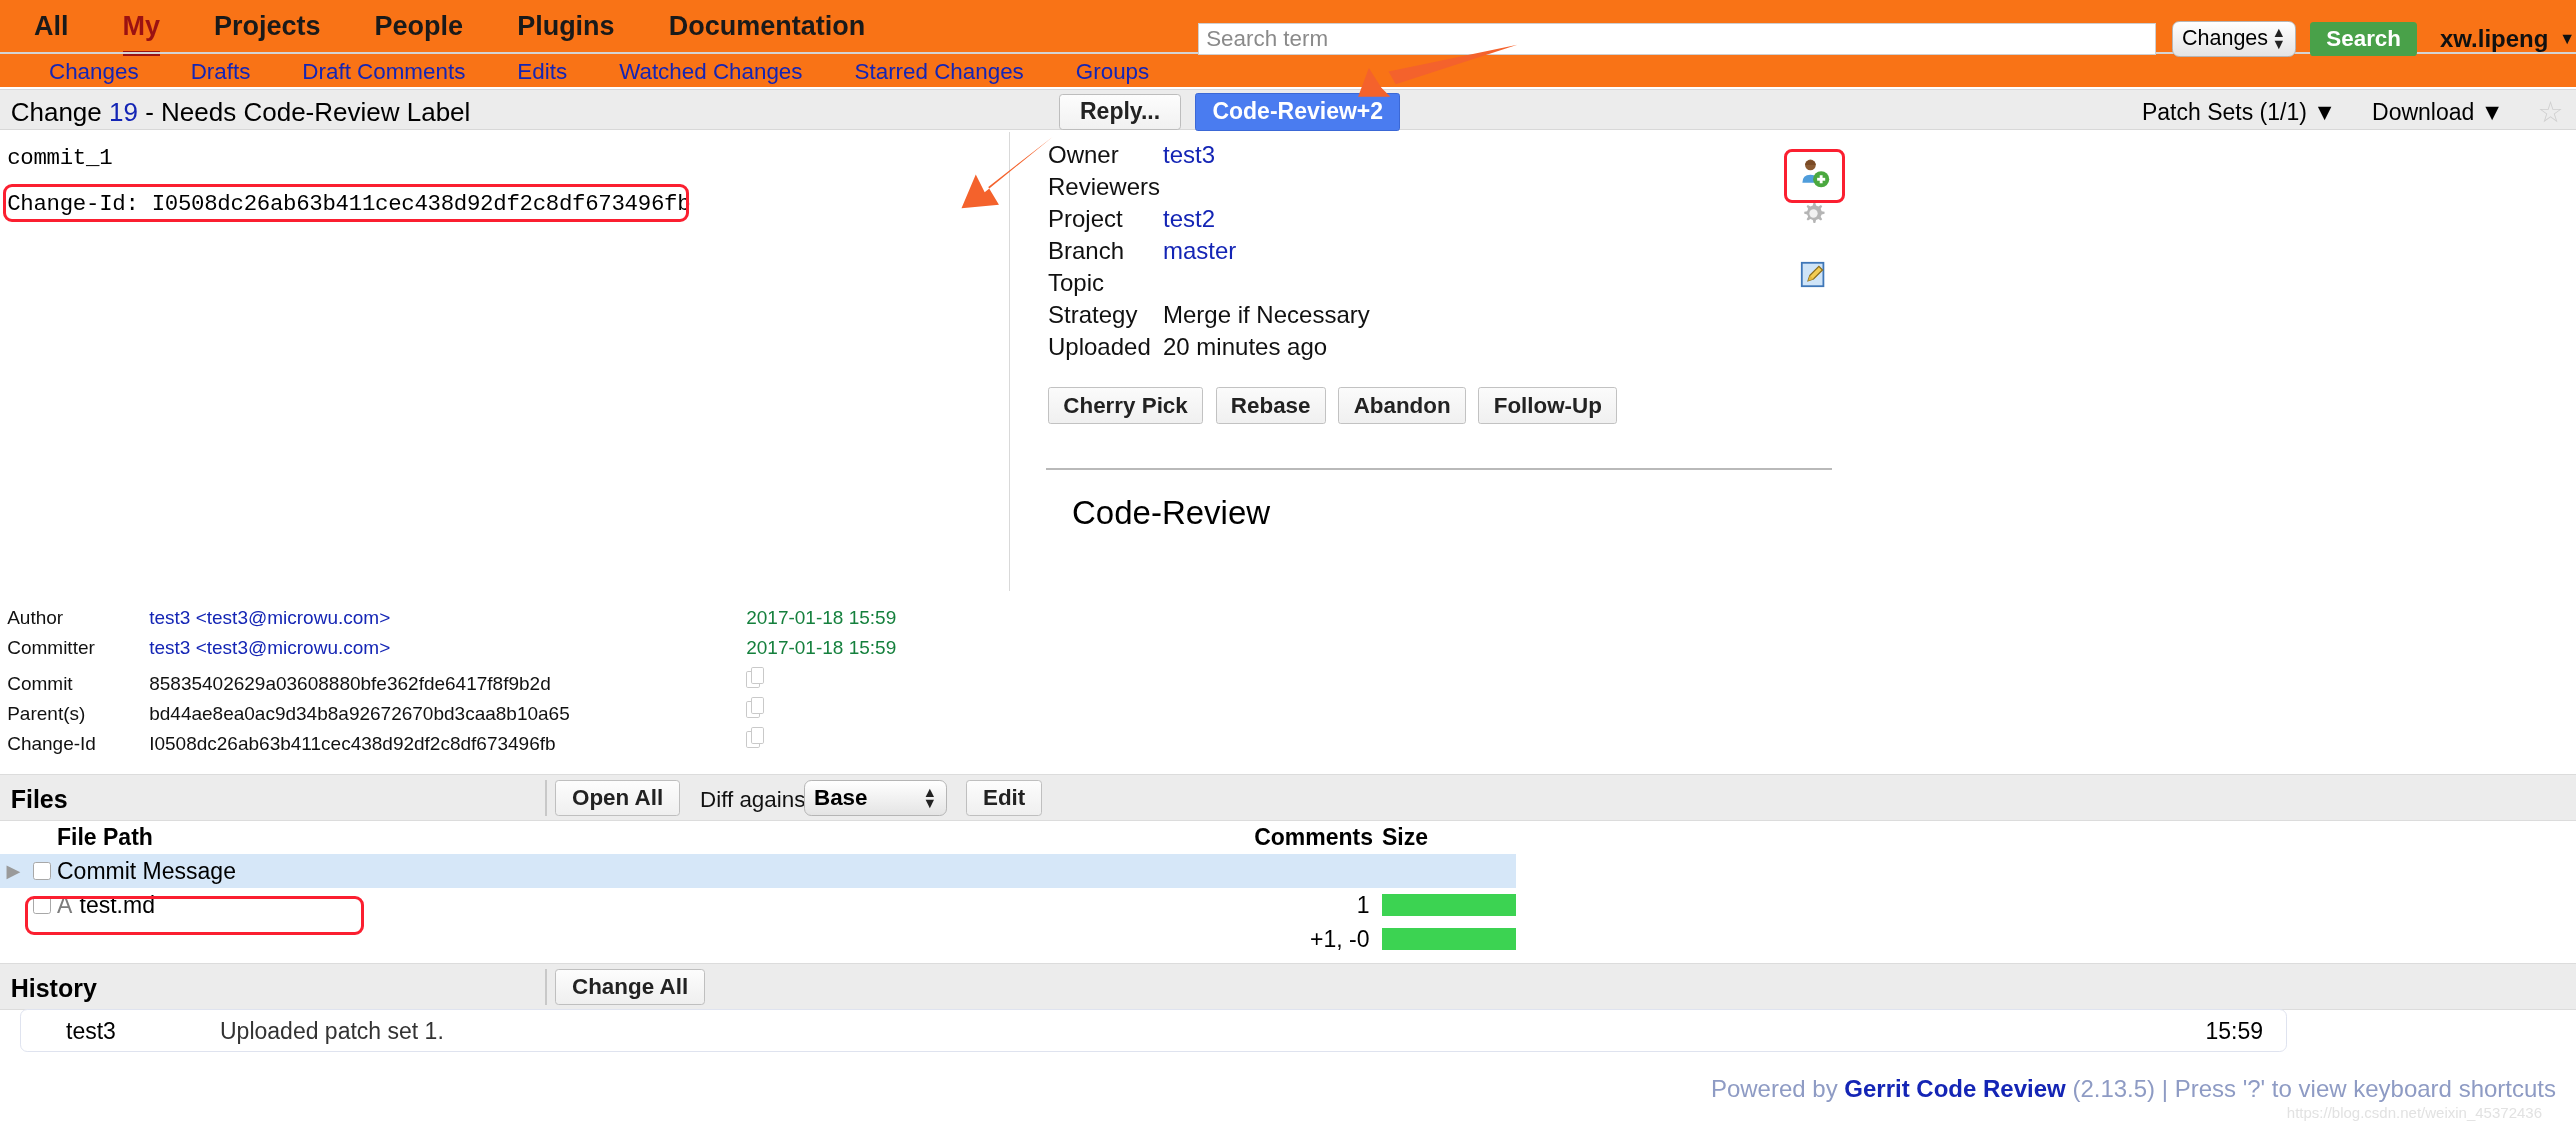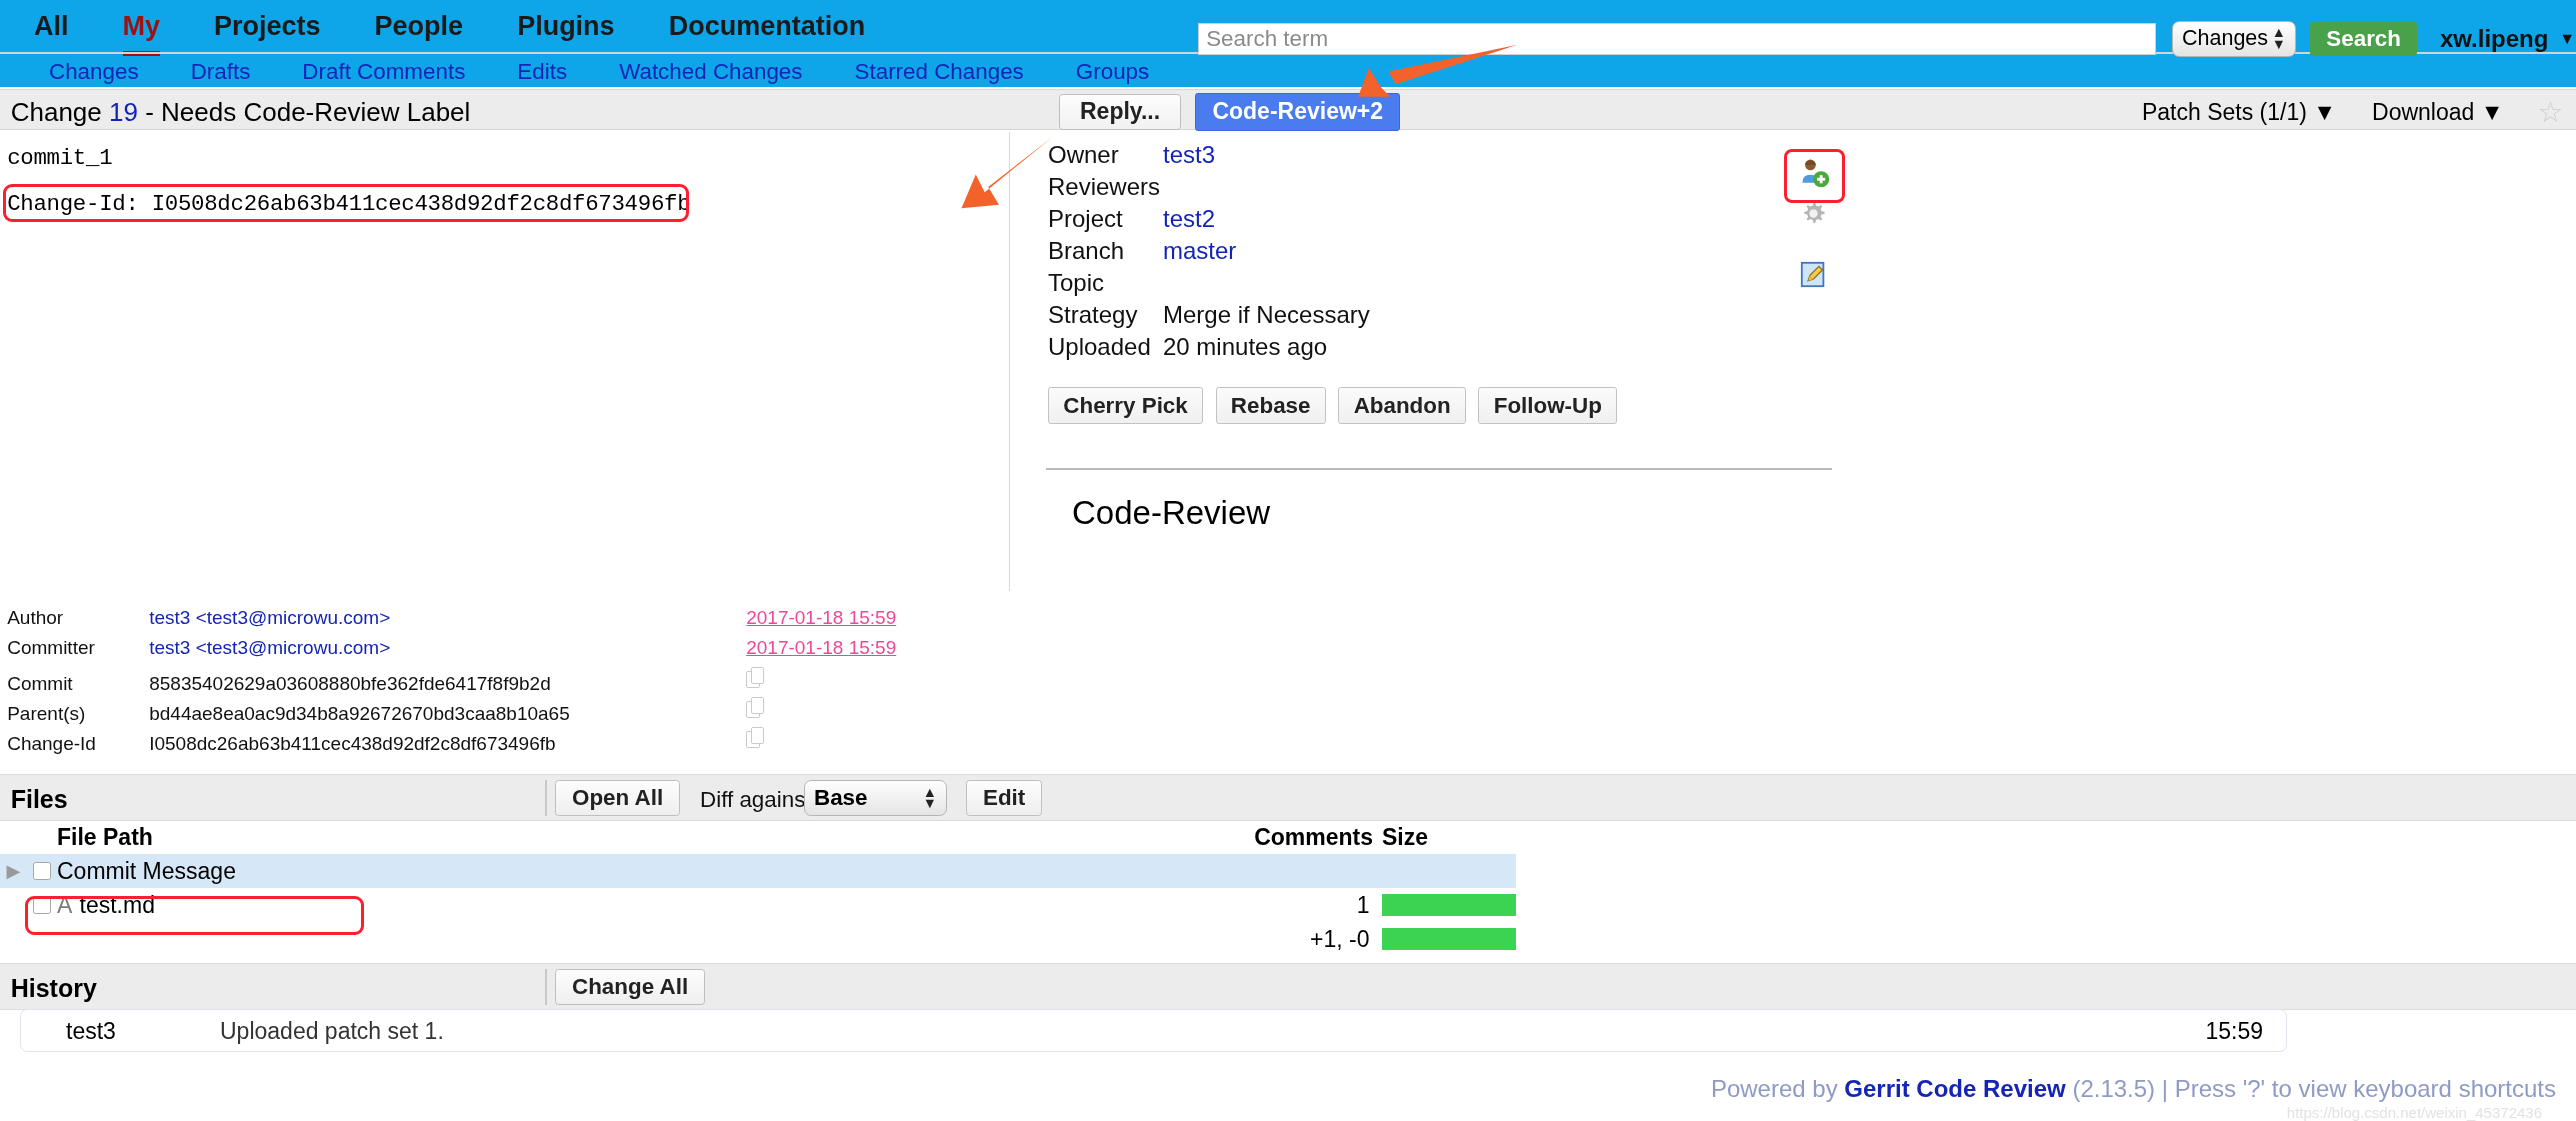--- a/index.html
+++ b/index.html
@@ -16,21 +16,21 @@
     font-size: 23px;
     color: #000000;
   }
 
   
   .topbar {
     position: absolute;
     left: 0; top: 0;
     width: 2576px;
     height: 87px;
-    background: #0ea5e9;
+    background: #f97316;
   }
   .menu-row {
     position: absolute;
     left: 0; top: 0;
     height: 56px;
     display: flex;
     align-items: center;
     padding-left: 34px;
   }
   .menu-item {
@@ -319,21 +319,21 @@
   }
   .ai-row {
     display: flex;
     align-items: baseline;
     height: 30px;
     white-space: nowrap;
   }
   .ai-label { width: 142px; color: #111; }
   .ai-val { width: 597px; color: #111; }
   .ai-val.link { color: #1425b5; cursor: pointer; }
-  .ai-date { color: #ec4899; text-decoration: underline; }
+  .ai-date { color: #15803d; }
   .copy-ico {
     display: inline-block;
     width: 20px; height: 23px;
     position: relative;
     cursor: pointer;
   }
   .copy-ico::before, .copy-ico::after {
     content: "";
     position: absolute;
     border: 1.8px solid #c9c9c9;

